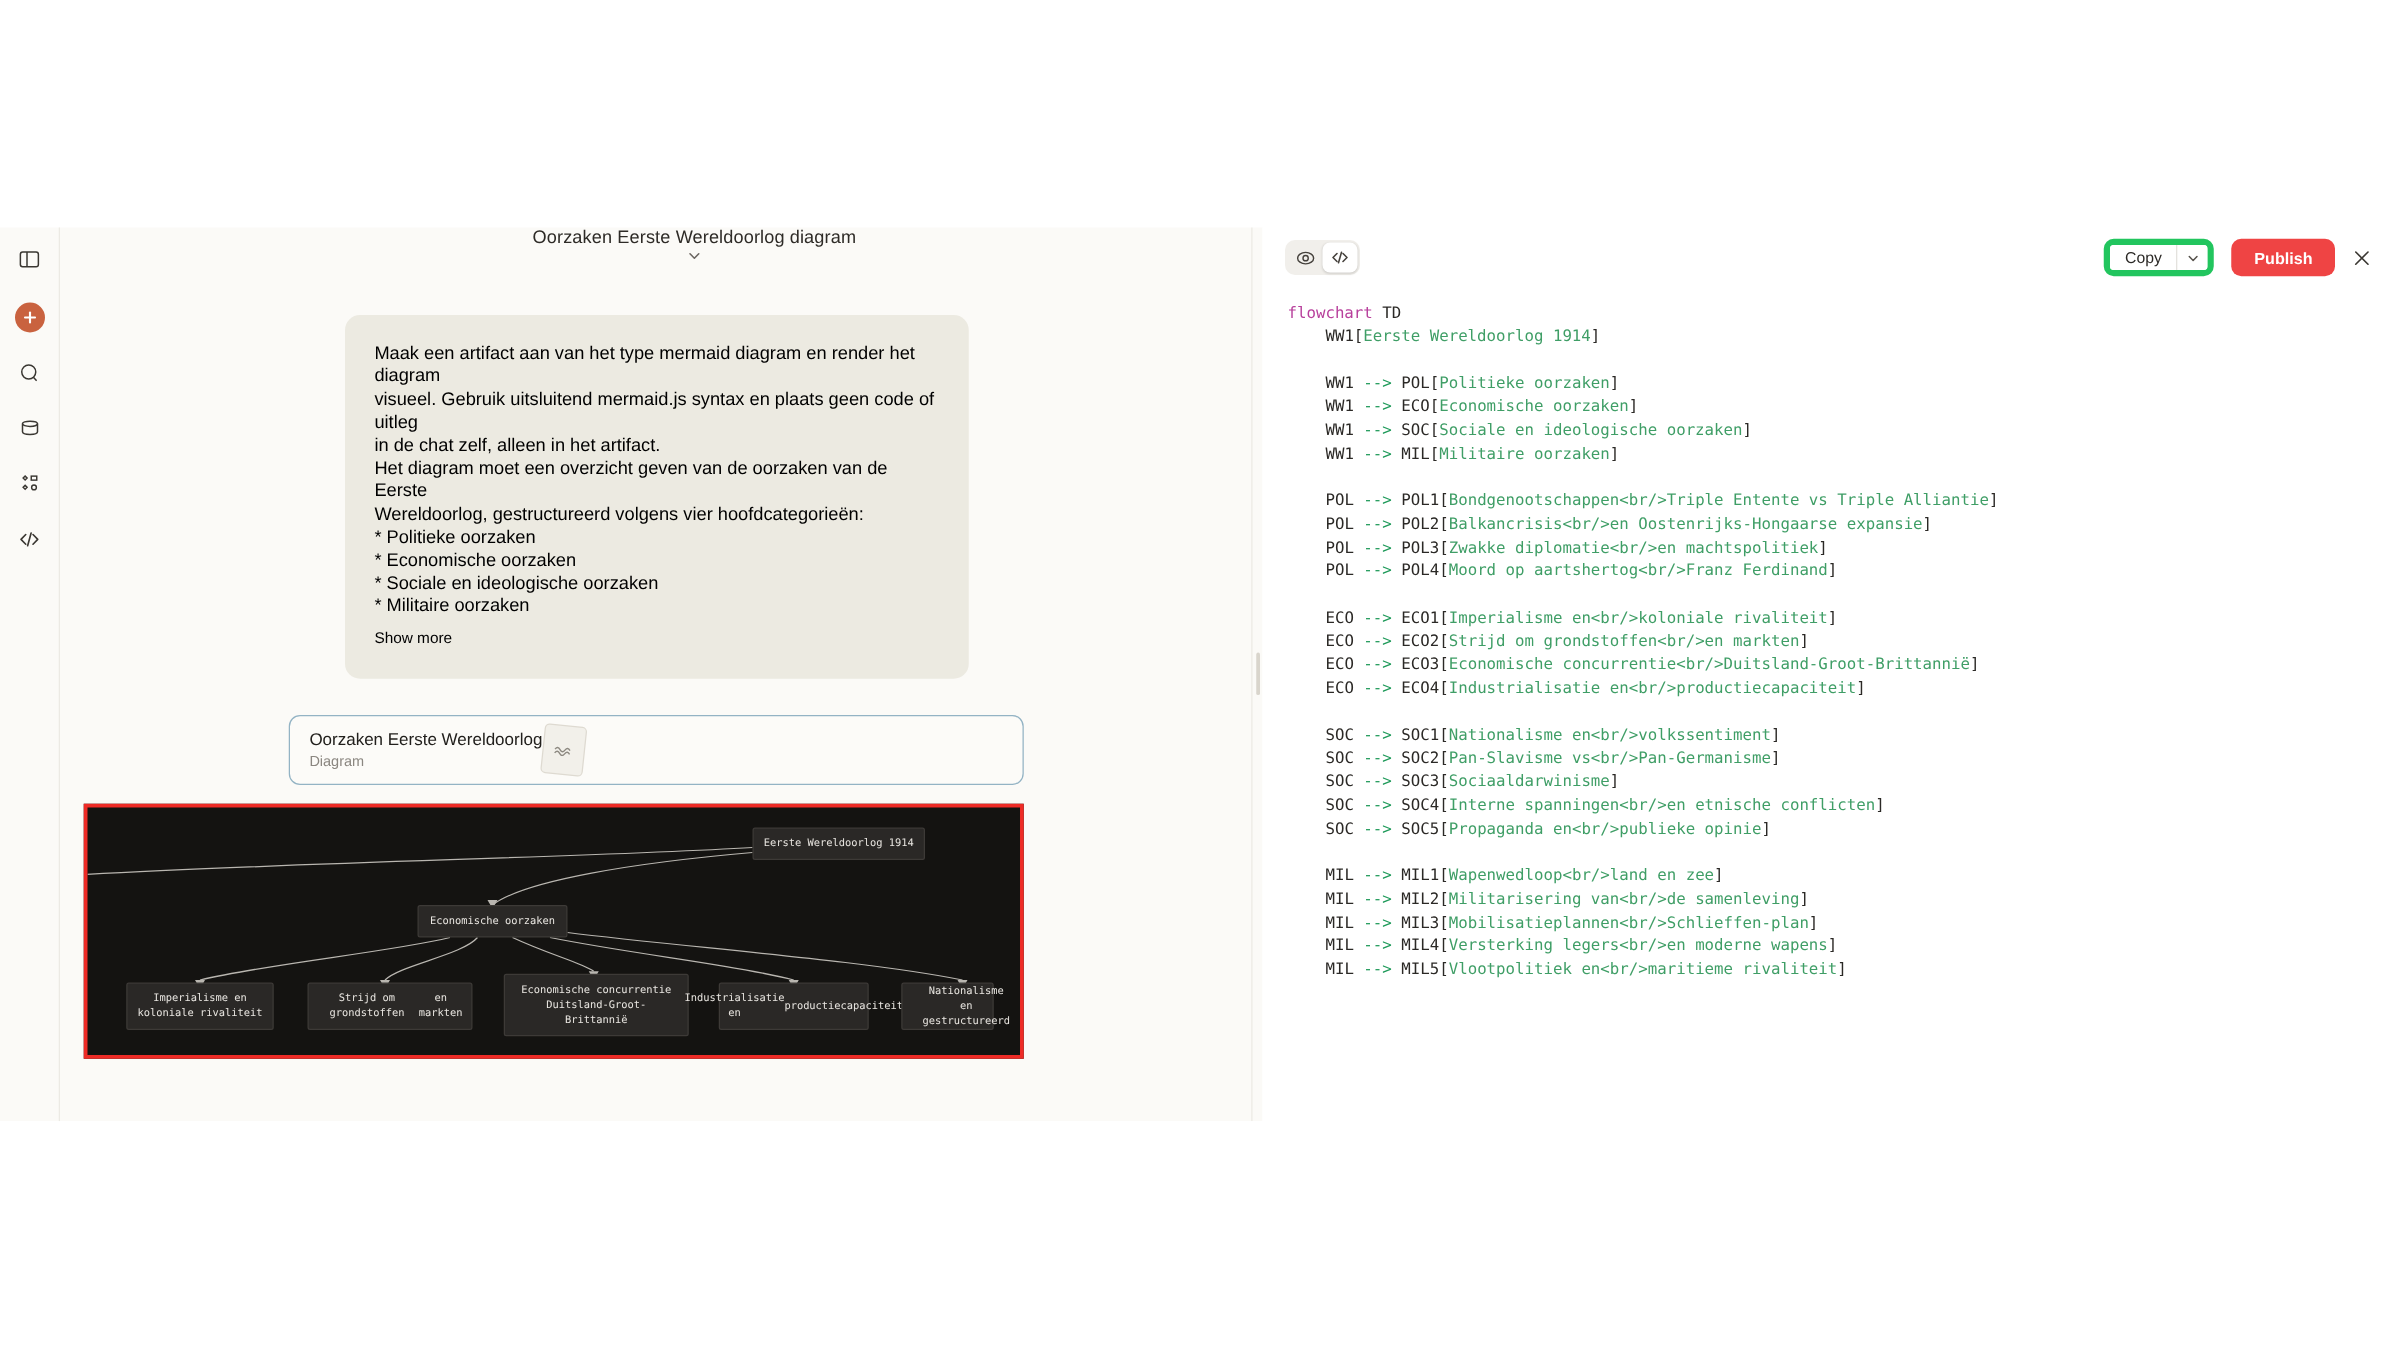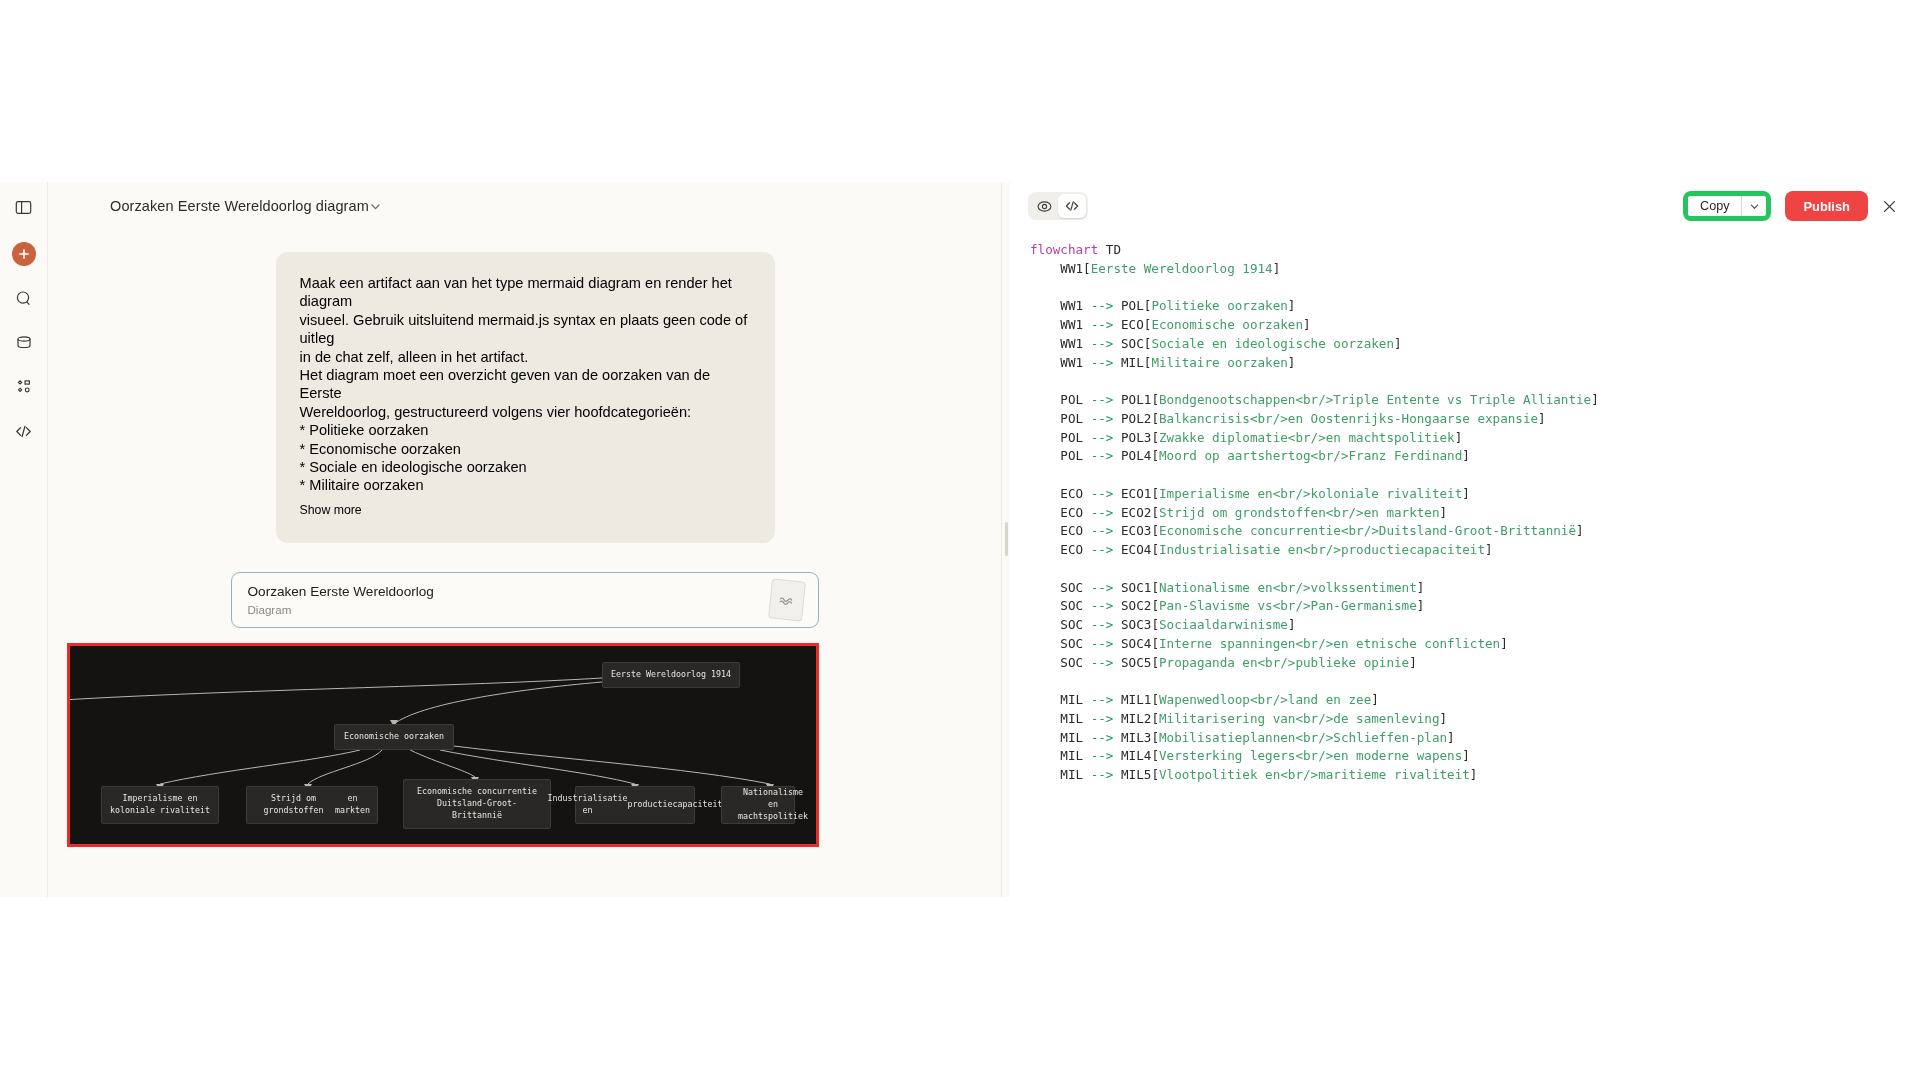--- a/index.html
+++ b/index.html
@@ -35,20 +35,21 @@
     display:flex; align-items:center; justify-content:center;
     font-size:17px; line-height:1; font-weight:400; cursor:pointer;
     margin-top:6px; margin-bottom:4px;
   }
 
   
   .chat-col { width:953px; height:715px; background:#fbfaf7; position:relative; }
   .chat-header {
     height:48px; display:flex; align-items:center; 
     padding-left:62px;
+    flex-direction:column;
   }
   .chat-title { font-size:14.5px; color:#2e2b27; letter-spacing:.1px; }
   .chev { color:#6c6762; display:flex; align-items:center; cursor:pointer; }
 
   .chat-body { position:relative; padding-top:22px; }
 
   .bubble-wrap { display:flex; justify-content:center; }
   .bubble {
     width:499px; margin-left:1px;
     background:#eceae1;
@@ -64,21 +65,21 @@
   .show-more {
     margin-top:8px; font-size:12.3px; color:#000000; cursor:pointer;
   }
 
   
   .card-wrap { display:flex; justify-content:center; margin-top:29px; }
   .art-card {
     width:588px; height:56px;
     border:1px solid #93b3c4; border-radius:9px;
     background:#fcfbf8;
-    display:flex; align-items:center; justify-content:space-between;
+    display:flex; align-items:center; justify-content:flex-start;
     padding:0 14px 0 16px;
     position:relative; cursor:pointer;
   }
   .art-title { font-size:13.6px; color:#22201d; line-height:16px; }
   .art-sub { font-size:11.6px; color:#8b8781; margin-top:3px; }
   .art-thumb {
     width:34px; height:40px; background:#f2f0ea;
     border:1px solid #dedad1; border-radius:4px;
     transform: rotate(6deg);
     display:flex; align-items:center; justify-content:center;
@@ -282,21 +283,21 @@
               <span>Economische concurrentie</span>
               <span>Duitsland-Groot-</span>
               <span>Brittannië</span>
             </div>
           <div class="m-node" style="left:505px;top:140px;width:120px;height:38px;flex-direction:row;">
               <span>Industrialisatie en</span>
               <span>productiecapaciteit</span>
             </div>
           <div class="m-node" style="left:651px;top:140px;width:74px;height:38px;flex-direction:column;padding-left:36px;">
               <span>Nationalisme en</span>
-              <span>machtspolitiek</span>
+              <span>gestructureerd</span>
             </div>
         </div>
 
       </div>
     </div>
 
     <div class="splitter"></div>
 
     <div class="code-panel">
       <div class="code-toolbar">

